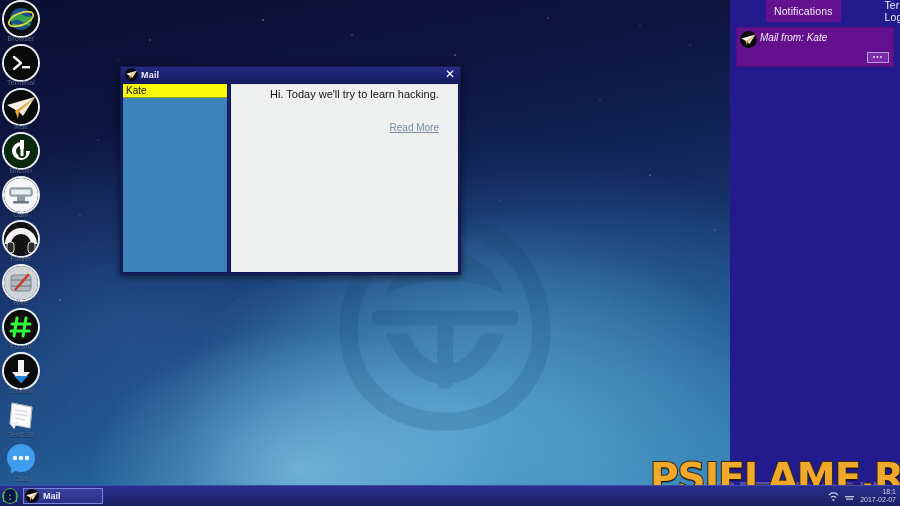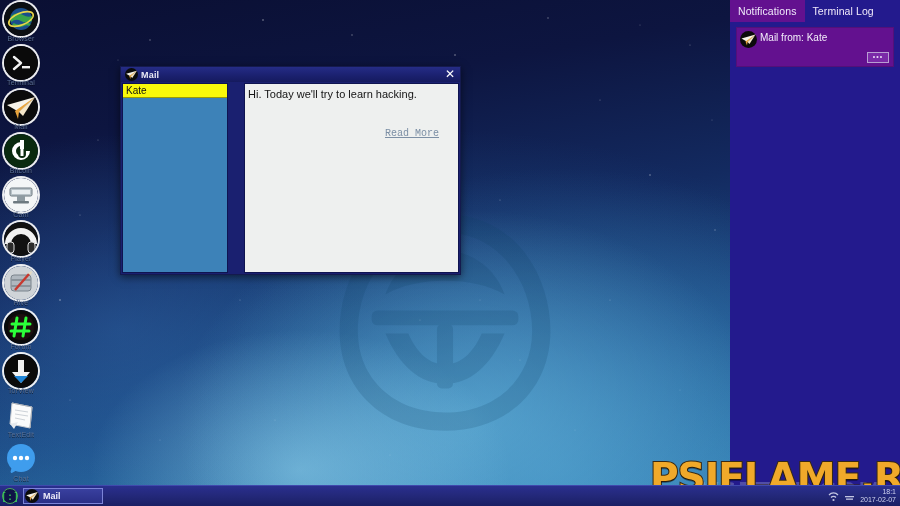--- a/index.html
+++ b/index.html
@@ -54,54 +54,54 @@
     display:flex;align-items:center;padding:0 2px;position:relative;
   }
   .win-title-ico{width:13px;height:13px;margin:0 3px 0 2px;flex:0 0 auto;}
   .win-title-ico svg{display:block;width:13px;height:13px;}
   .win-title-txt{font-size:9px;color:#e9e9f5;font-weight:bold;letter-spacing:.2px;}
   .win-close{
     position:absolute;right:4px;top:1px;width:12px;height:12px;color:#fff;
     font-size:12px;line-height:12px;text-align:center;font-weight:bold;cursor:pointer;
     font-family:"DejaVu Sans", sans-serif;
   }
-  .win-body{display:flex;height:191px;padding:1px 1px 0 1px;box-sizing:border-box;gap:14px;}
+  .win-body{display:flex;height:191px;padding:1px 1px 0 1px;box-sizing:border-box;}
   .mail-list{
     width:106px;background:#3d82b8;border:1px solid #0f1450;box-sizing:border-box;
     flex:0 0 auto;overflow:hidden;
   }
   .mail-item{
     height:13px;line-height:13px;font-size:10px;color:#111;padding:0 3px;
     background:#f9f90a;border-bottom:1px solid #9b9b06;cursor:pointer;
     white-space:nowrap;overflow:hidden;
   }
   .mail-read{
     flex:1 1 auto;margin-left:2px;background:#eef0ef;border:1px solid #0f1450;
     box-sizing:border-box;padding:3px 5px 0 3px;position:relative;overflow:hidden;
   }
-  .mail-line{font-size:11px;color:#141414;line-height:14.5px;white-space:nowrap;}
+  .mail-line{font-size:11px;color:#141414;line-height:14.5px;white-space:nowrap;margin-left:36px;}
   .mail-more{
-    margin-top:21px;text-align:right;padding-right:14px;font-family:Liberation Mono, monospace;
+    margin-top:15px;text-align:right;padding-right:14px;
   }
   .mail-more a{
     font-size:10px;color:#7c8fa5;text-decoration:underline;cursor:pointer;
   }
 
   
   .rpanel{position:absolute;right:0;top:0;width:170px;height:506px;background:#231a8d;}
   .rpanel-inner{position:absolute;left:0;top:0;width:170px;height:506px;background:#231a8d;}
   .rtabs{display:flex;height:22px;align-items:stretch;}
   .rtab{
     font-size:10.5px;color:#f0eafb;display:flex;align-items:center;
-    padding:6px 8px;cursor:pointer;letter-spacing:.1px;
+    padding:6px 8px;cursor:pointer;letter-spacing:.1px;margin-left:36px;
   }
   .rtab.active{background:#63118f;}
   .notif-card{
     margin:5px 6px 0 6px;height:40px;background:#63118f;position:relative;
-    border:1px solid #531079;box-sizing:border-box;cursor:pointer;
+    border:1px solid #531079;box-sizing:border-box;cursor:pointer;font-style:italic;
   }
   .notif-ico{position:absolute;left:3px;top:3px;width:17px;height:17px;}
   .notif-ico svg{display:block;width:17px;height:17px;}
   .notif-txt{
     position:absolute;left:23px;top:4px;font-size:10px;color:#f4eefb;white-space:nowrap;
   }
   .notif-more{
     position:absolute;right:4px;bottom:3px;width:20px;height:9px;
     border:1px solid #b79ed2;background:#7b2aa8;color:#e7d9f5;
     font-size:7px;line-height:8px;text-align:center;letter-spacing:1px;cursor:pointer;

